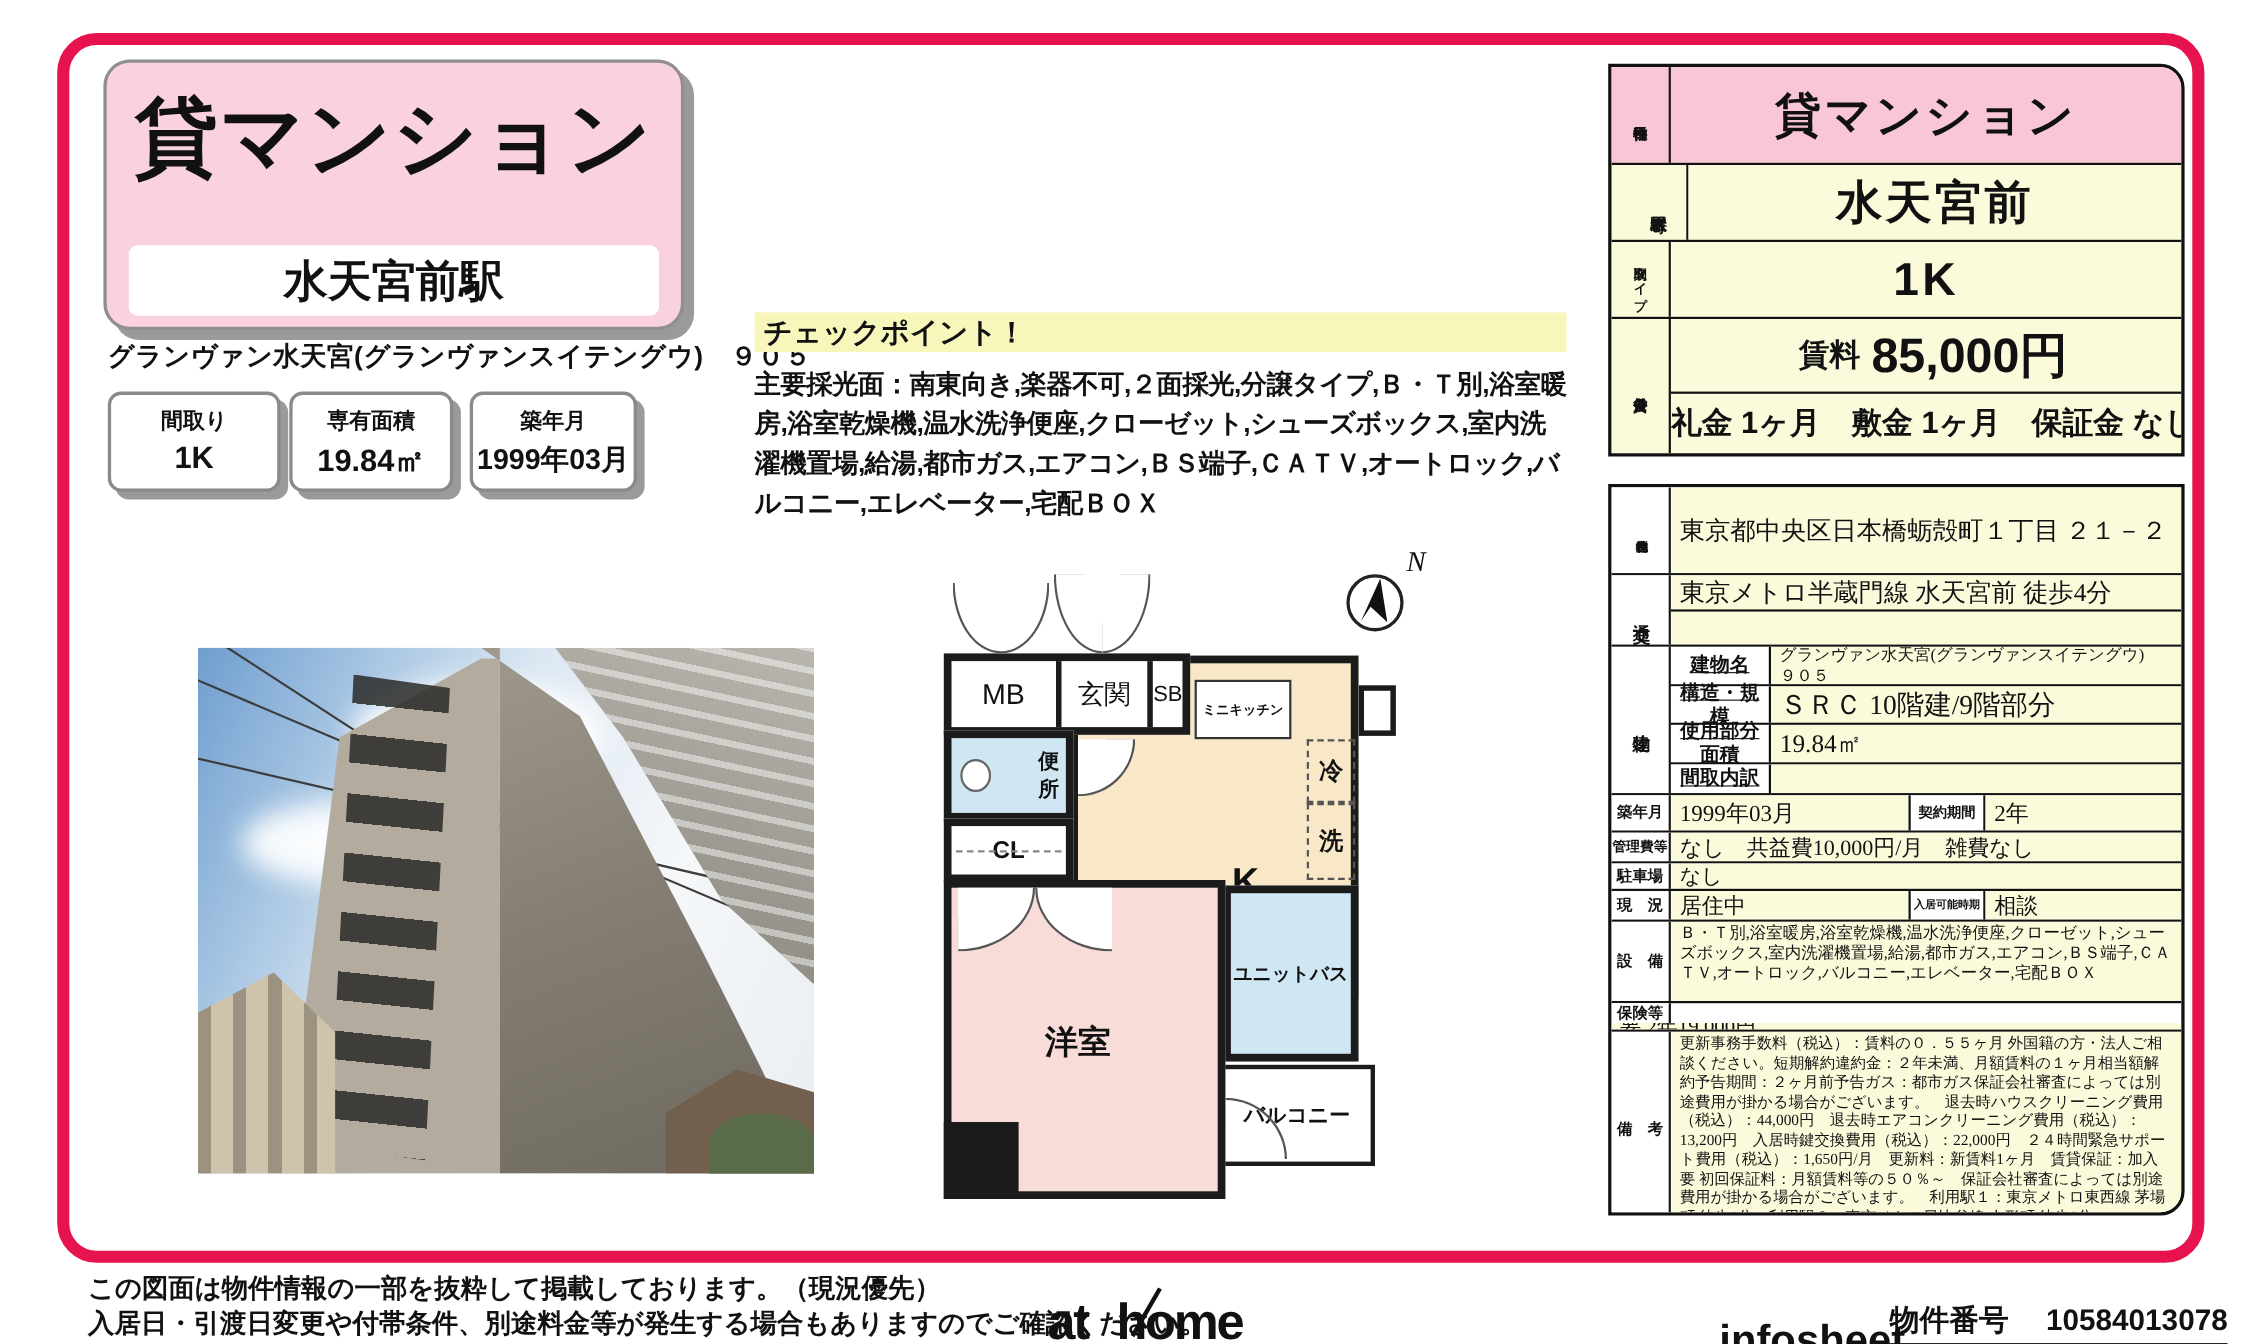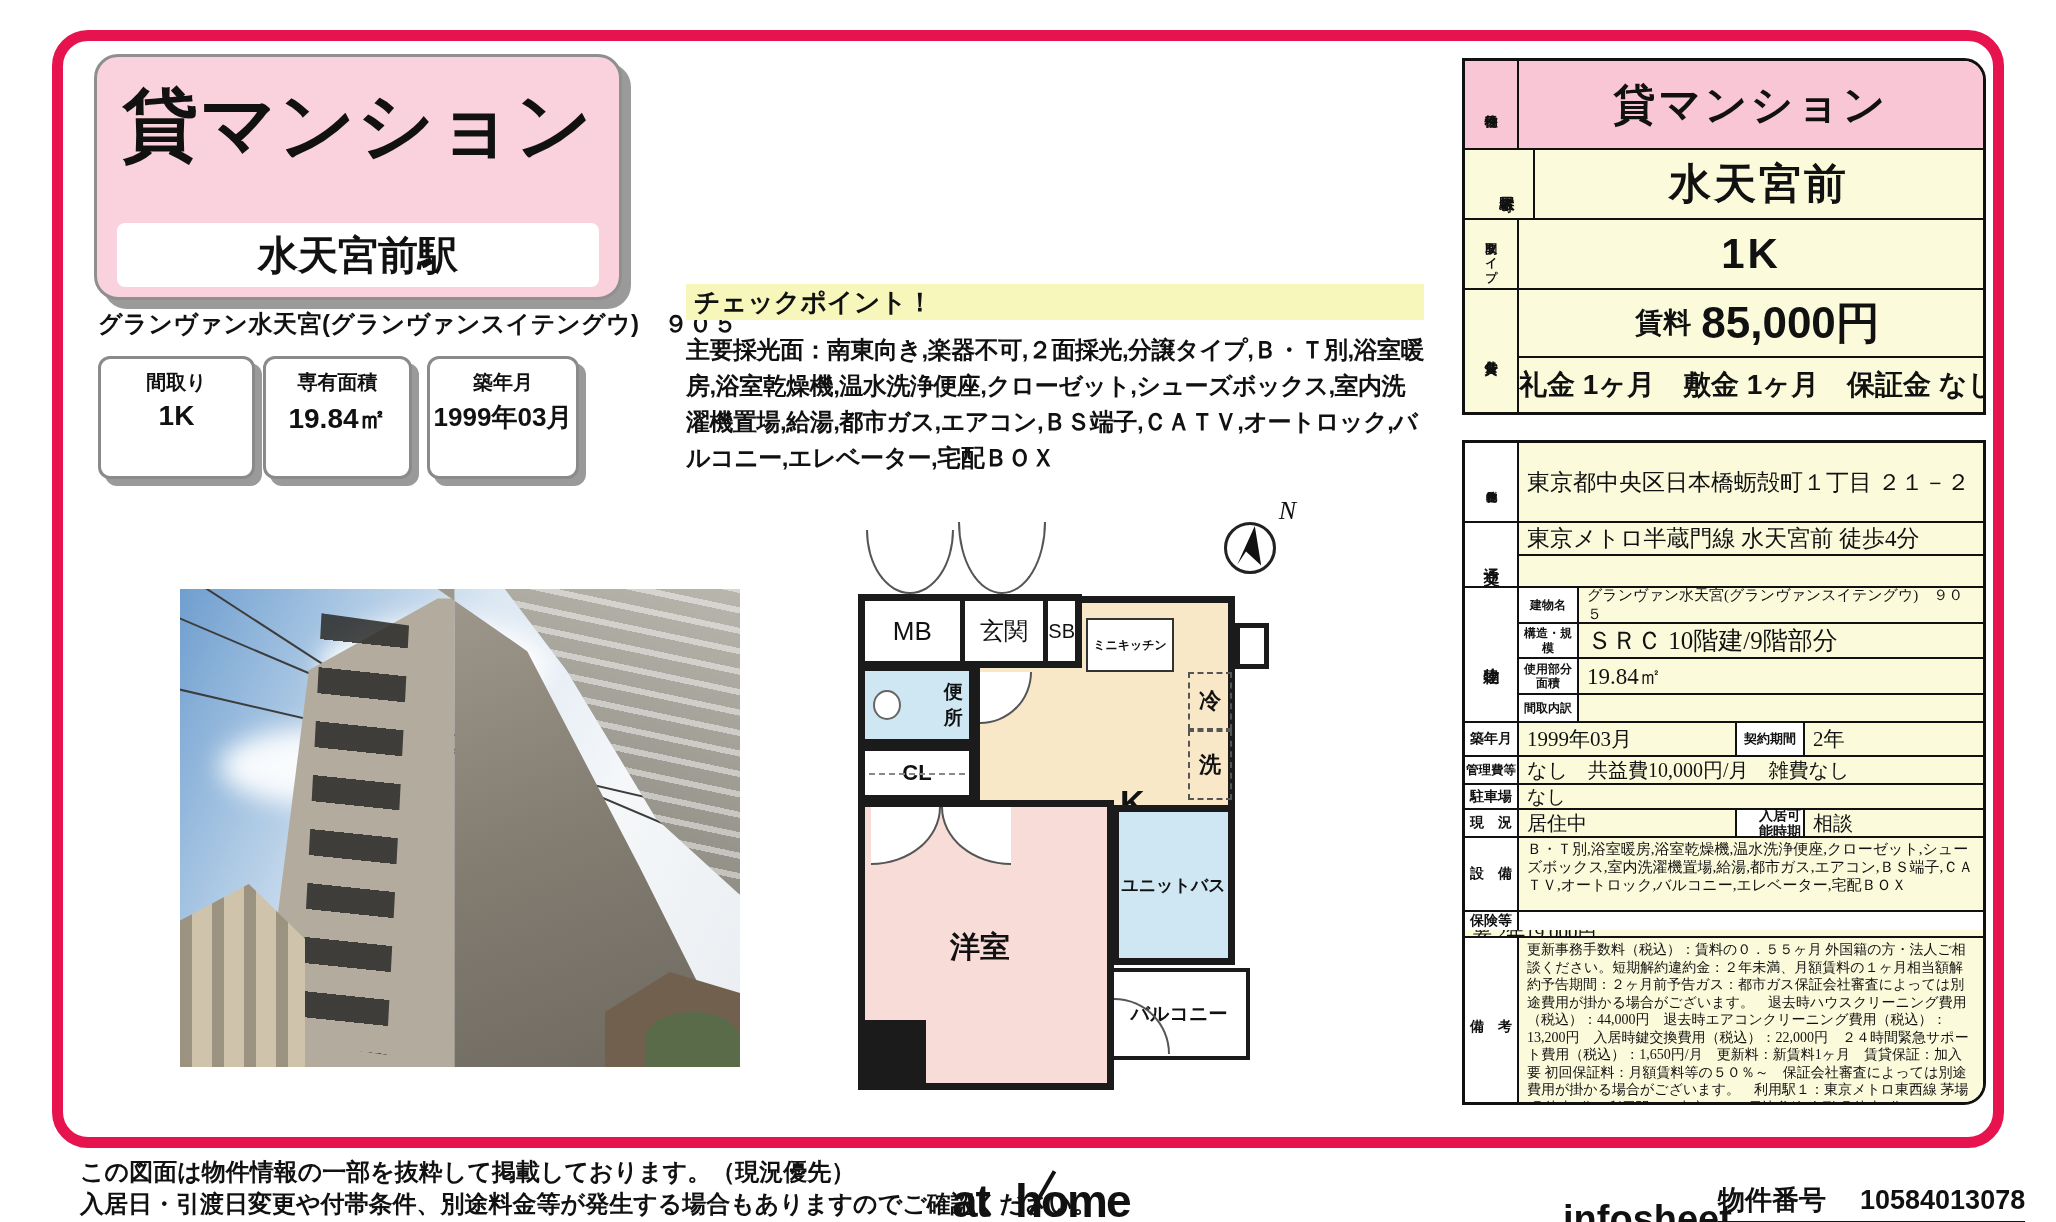--- a/index.html
+++ b/index.html
@@ -14,21 +14,21 @@
   
   .sheet-border{left:52px;top:30px;width:1952px;height:1118px;border:11px solid #e6134e;border-radius:36px;box-sizing:border-box;}
 
   
   .title-box{left:94px;top:54px;width:528px;height:246px;background:#fad2de;border:3px solid #8f8f8f;border-radius:24px;box-shadow:9px 9px 0 #9a9a9a;box-sizing:border-box;}
   .title-big{left:0;top:14px;width:100%;height:110px;display:flex;align-items:center;justify-content:center;font-size:76px;font-weight:bold;letter-spacing:1px;}
   .station-box{left:20px;top:166px;width:482px;height:64px;background:#ffffff;border-radius:8px;display:flex;align-items:center;justify-content:center;font-size:40px;font-weight:bold;}
   .bldg-name-line{left:98px;top:308px;font-size:24px;font-weight:600;letter-spacing:0.5px;}
 
   
-  .spec-box{top:356px;height:123px;background:#fff;border:3px solid #8a8a8a;border-radius:12px;box-shadow:7px 7px 0 #9a9a9a;box-sizing:border-box;text-align:center;}
+  .spec-box{top:356px;height:91px;background:#fff;border:3px solid #8a8a8a;border-radius:12px;box-shadow:7px 7px 0 #9a9a9a;box-sizing:border-box;text-align:center;}
   .spec-label{font-size:20px;font-weight:600;margin-top:10px;}
   .spec-value{font-size:28px;font-weight:bold;margin-top:4px;}
 
   
   .checkpoint-bar{left:686px;top:284px;width:738px;height:36px;background:#f7f7bb;display:flex;align-items:center;}
   .checkpoint-title{font-size:26px;font-weight:bold;padding-left:8px;}
   .description{left:686px;top:332px;width:742px;font-size:24px;font-weight:600;line-height:36px;letter-spacing:-0.5px;}
 
   
   .photo{left:180px;top:589px;width:560px;height:478px;overflow:hidden;background:linear-gradient(115deg,#6f9ecf 0%,#9fc0e0 18%,#dbe7f2 40%,#f5f7f9 68%,#e9edf1 100%);}
@@ -86,21 +86,21 @@
   .t2{top:440px;height:665px;border-radius:0 0 22px 0;background:#fff;}
   .trow{display:flex;box-sizing:border-box;border-top:2.5px solid #111;flex-shrink:0;}
   .trow.first{border-top:none;}
   .lab{width:54px;flex-shrink:0;display:flex;align-items:center;justify-content:center;border-right:2.5px solid #111;box-sizing:border-box;text-align:center;}
   .t1 .lab{background:#fbfbdc;font-size:15px;}
   .t1 .val{flex:1;display:flex;align-items:center;justify-content:center;background:#fbfbdc;}
   .pinkrow .lab,.pinkrow .val{background:#f9c6d6 !important;}
   .bigval{font-size:42px;font-weight:bold;letter-spacing:3px;}
   .t2 .lab{background:#fff;font-size:14px;font-weight:bold;}
   .t2 .val{flex:1;background:#fbfbdc;display:flex;align-items:center;padding:0 8px;box-sizing:border-box;overflow:hidden;}
-  .sublab{width:60px;flex-shrink:0;background:#fff;border-right:2.5px solid #111;box-sizing:border-box;display:flex;align-items:center;justify-content:center;font-size:12px;font-weight:bold;text-align:center;line-height:1.2;}
+  .sublab{width:91px;flex-shrink:0;background:#fff;border-right:2.5px solid #111;box-sizing:border-box;display:flex;align-items:center;justify-content:center;font-size:18px;font-weight:bold;text-align:center;line-height:1.2;text-decoration:underline;}
   .midlab{width:70px;flex-shrink:0;background:#fff;border-left:2.5px solid #111;border-right:2.5px solid #111;box-sizing:border-box;display:flex;align-items:center;justify-content:center;font-size:13px;font-weight:bold;text-align:center;line-height:1.15;}
   .subrow{display:flex;border-top:2px solid #111;box-sizing:border-box;flex-shrink:0;}
   .subrow.first{border-top:none;}
   .stack{flex:1;display:flex;flex-direction:column;}
 
   
   .footer-disclaimer{left:80px;top:1156px;font-size:24px;font-weight:bold;line-height:32px;}
   .athome{left:952px;top:1174px;font-size:46px;font-weight:800;letter-spacing:-2px;}
   .athome .slash{position:absolute;left:88px;top:-6px;width:4px;height:50px;background:#111;transform:rotate(30deg);}
   .infosheet{left:1563px;top:1198px;font-size:38px;font-weight:bold;}
@@ -273,21 +273,21 @@
     <div class="lab" style="font-size:12.5px;">管理費等</div>
     <div class="val mincho" style="font-size:20px;">なし　共益費10,000円/月　雑費なし</div>
   </div>
   <div class="trow" style="height:25px;">
     <div class="lab">駐車場</div>
     <div class="val mincho" style="font-size:19px;">なし</div>
   </div>
   <div class="trow" style="height:28px;">
     <div class="lab">現　況</div>
     <div class="val mincho" style="font-size:20px;flex:0 0 216px;">居住中</div>
-    <div class="midlab" style="font-size:14px;padding-left:20px;">入居可能時期</div>
+    <div class="midlab" style="font-size:10px;">入居可能時期</div>
     <div class="val mincho" style="font-size:20px;">相談</div>
   </div>
   <div class="trow" style="height:74px;">
     <div class="lab">設　備</div>
     <div class="val mincho" style="font-size:15px;line-height:18px;align-items:flex-start;padding-top:2px;">Ｂ・Ｔ別,浴室暖房,浴室乾燥機,温水洗浄便座,クローゼット,シューズボックス,室内洗濯機置場,給湯,都市ガス,エアコン,ＢＳ端子,ＣＡＴＶ,オートロック,バルコニー,エレベーター,宅配ＢＯＸ</div>
   </div>
   <div class="trow" style="height:26px;flex-direction:column;">
     <div class="lab">保険等</div>
     <div class="val mincho" style="font-size:19px;">要 2年19,000円</div>
   </div>

